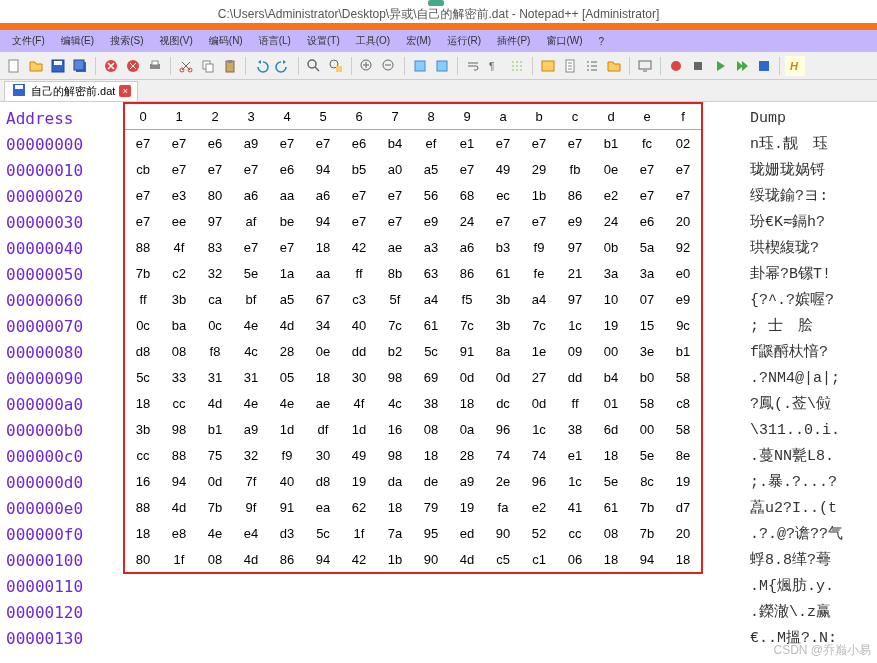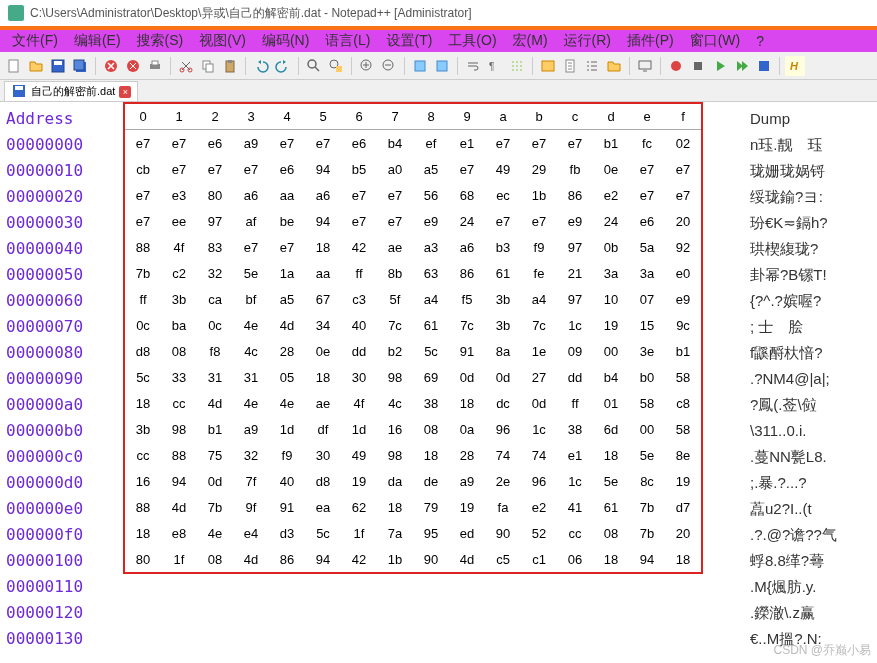--- a/index.html
+++ b/index.html
@@ -1,37 +1,37 @@
 <!DOCTYPE html>
 <html><head>
 <meta charset="utf-8">
 <style>
 * { margin:0; padding:0; box-sizing:border-box; }
 body { font-family:"Microsoft YaHei",sans-serif; font-size:13px; background:#f0f0f0; width:877px; height:663px; overflow:hidden; position:relative; }
-.titlebar { height:30px; background:#fff; border-bottom:4px solid #f97316; display:flex; align-items:center; padding:0 8px; color:#555; font-size:12px; }
+.titlebar { height:30px; background:#fff; border-bottom:7px solid #f97316; display:flex; align-items:center; padding:0 8px; color:#555; font-size:12px;flex-direction:column; }
 .title-icon { width:16px; height:16px; margin-right:6px; display:inline-block; background:#4a8; border-radius:2px; }
-.menubar { height:22px; background:#d946ef; display:flex; align-items:center; padding:0 4px; font-size:14px; color:#333; }
+.menubar { height:22px; background:#c4b5fd; display:flex; align-items:center; padding:0 4px; font-size:10px; color:#333; }
 .menu-item { padding:0 8px; cursor:pointer; }
 .toolbar { height:28px; background:#f0f0f0; border-bottom:1px solid #ccc; display:flex; align-items:center; padding:0 4px; gap:2px; }
 .tb-btn { width:20px; height:20px; display:flex; align-items:center; justify-content:center; cursor:pointer; border-radius:2px; }
 .tb-sep { width:1px; height:18px; background:#ccc; margin:0 3px; }
-.tabbar { height:22px; background:#f0f0f0; display:flex; align-items:flex-end; padding-left:4px; border-bottom:1px solid #ccc; }
+.tabbar { height:22px; background:#f0f0f0; display:flex; align-items:center; padding-left:4px; border-bottom:1px solid #ccc; }
 .tab { height:20px; background:#fff; border:1px solid #ccc; border-bottom:none; padding:0 6px; display:flex; align-items:center; font-size:11px; gap:4px; }
 .tab-close { width:12px; height:12px; background:#d44; color:#fff; display:flex; align-items:center; justify-content:center; font-size:9px; border-radius:2px; cursor:pointer; }
 .editor { position:relative; background:#fff; width:100%; height:calc(100% - 102px); overflow:hidden; }
 .hex-wrap { display:flex; font-family:Consolas,monospace; font-size:16px; color:#6d28d9; }
 .hex-table { border:2px solid #d22; position:absolute; left:123px; top:0; }
 .addr-col { padding:4px 6px; }
 .addr-col div { height:26px; line-height:26px; }
 .addr-col .hdr { font-weight:normal; }
 .grid { display:table; }
 .row { display:table-row; }
 .cell { display:table-cell; width:36px; height:26px; text-align:center; vertical-align:middle; }
 .row.hdr .cell { border-bottom:1px solid #aaa; font-weight:normal; }
-.ascii-col { position:absolute; left:750px; top:4px; font-family:Liberation Sans, sans-serif; font-size:15px; color:#333; }
+.ascii-col { position:absolute; left:750px; top:4px; font-family:Liberation Mono, monospace; font-size:15px; color:#333; }
 .ascii-col div { height:26px; line-height:26px; white-space:nowrap; }
 .watermark { position:absolute; right:6px; bottom:4px; font-size:12px; color:#bbb; font-family:sans-serif; }
 svg { width:16px; height:16px; }
 </style>
 </head>
 <body>
 
 <div class="titlebar">
   <span class="title-icon"></span>
   <span>C:\Users\Administrator\Desktop\异或\自己的解密前.dat - Notepad++ [Administrator]</span>

